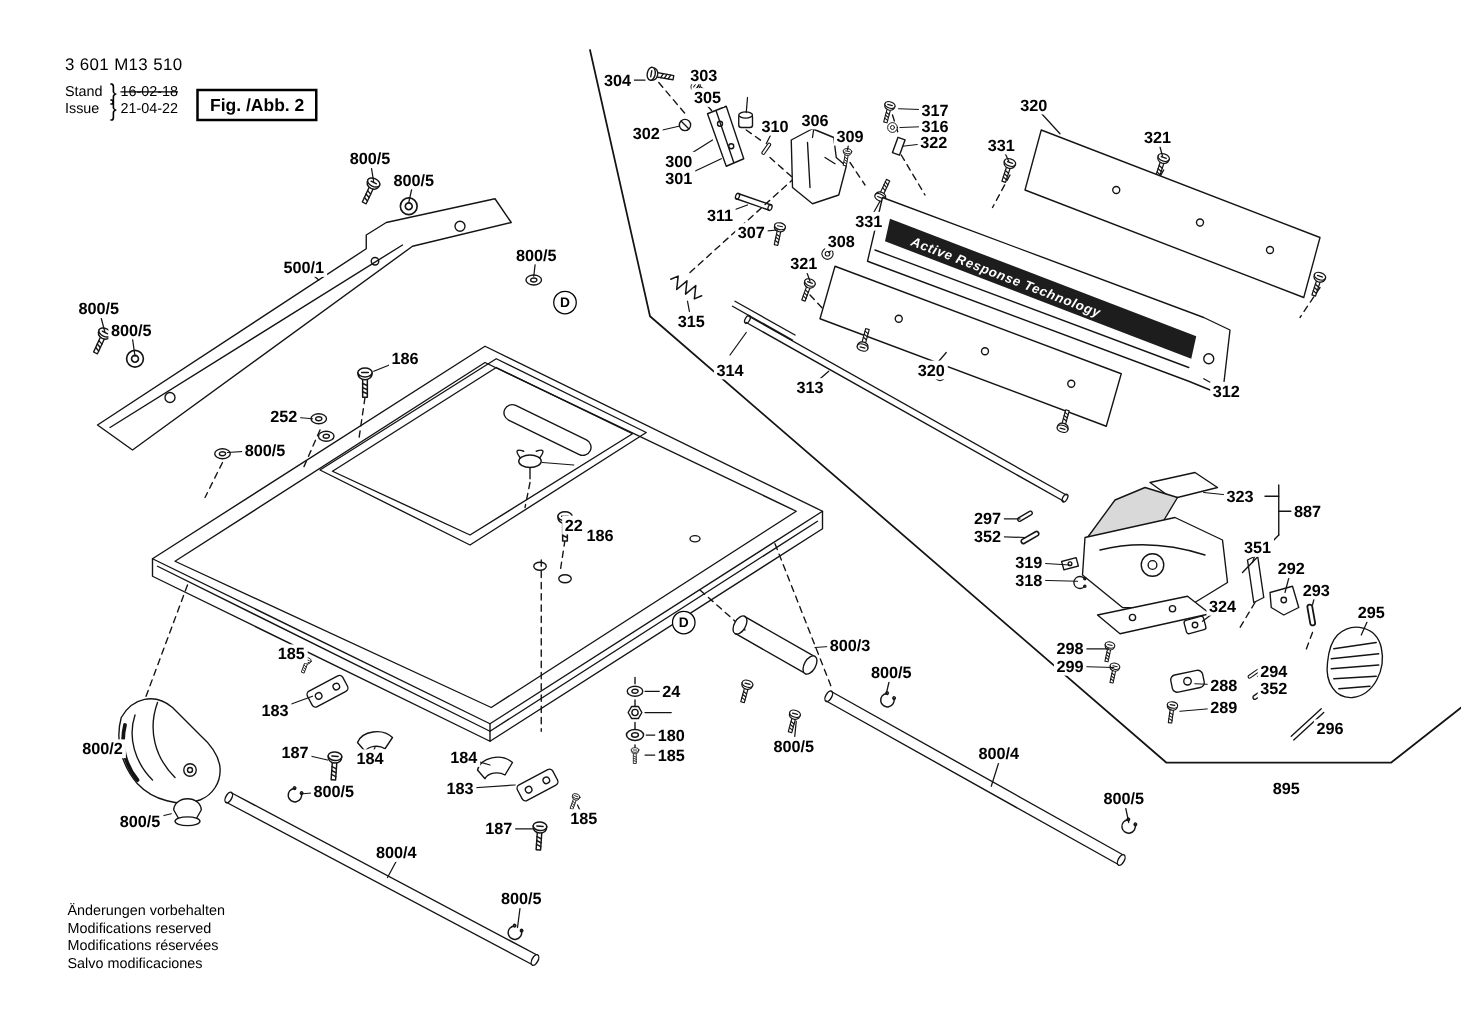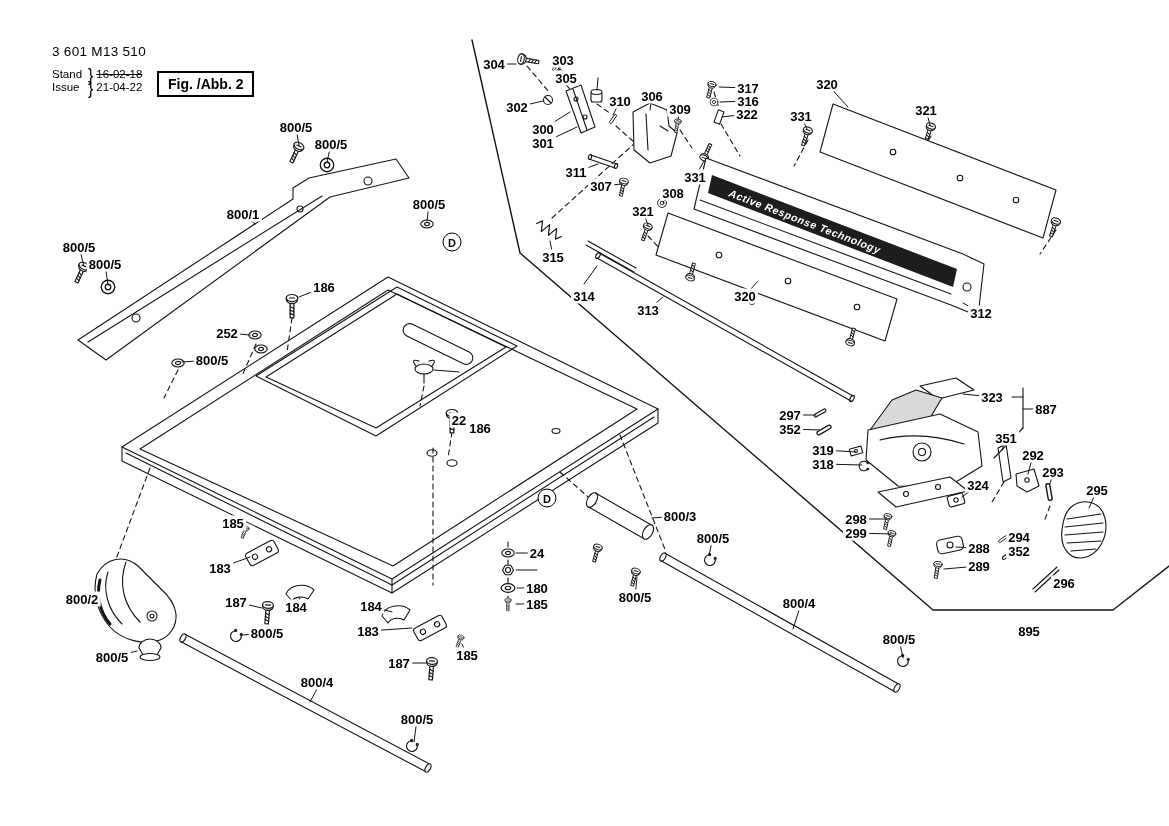--- a/index.html
+++ b/index.html
@@ -451,21 +451,21 @@
       <div class="part-label" style="left: 673px; top: 193px;">308</div>
       <div class="part-label" style="left: 695px; top: 177px;">331</div>
       <div class="part-label" style="left: 643px; top: 211px;">321</div>
       <div class="part-label" style="left: 553px; top: 257px;">315</div>
       <div class="part-label" style="left: 584px; top: 296px;">314</div>
       <div class="part-label" style="left: 648px; top: 310px;">313</div>
       <div class="part-label" style="left: 745px; top: 296px;">320</div>
       <div class="part-label" style="left: 981px; top: 313px;">312</div>
       <div class="part-label" style="left: 296px; top: 127px;">800/5</div>
       <div class="part-label" style="left: 331px; top: 144px;">800/5</div>
-      <div class="part-label" style="left: 243px; top: 214px;">800/1</div>
+      <div class="part-label" style="left: 243px; top: 214px;">500/1</div>
       <div class="part-label" style="left: 429px; top: 204px;">800/5</div>
       <div class="part-label" style="left: 79px; top: 247px;">800/5</div>
       <div class="part-label" style="left: 105px; top: 264px;">800/5</div>
       <div class="part-label" style="left: 324px; top: 287px;">186</div>
       <div class="part-label" style="left: 227px; top: 333px;">252</div>
       <div class="part-label" style="left: 212px; top: 360px;">800/5</div>
       <div class="part-label" style="left: 459px; top: 372px; margin-top: 48px;">22</div>
       <div class="part-label" style="left: 480px; top: 428px;">186</div>
       <div class="part-label" style="left: 790px; top: 415px;">297</div>
       <div class="part-label" style="left: 790px; top: 429px;">352</div>
@@ -505,14 +505,20 @@
       <div class="part-label" style="left: 635px; top: 597px;">800/5</div>
       <div class="part-label" style="left: 799px; top: 603px;">800/4</div>
       <div class="part-label" style="left: 899px; top: 639px;">800/5</div>
       <div class="part-label" style="left: 1029px; top: 631px;">895</div>
       <div class="part-label" style="left: 317px; top: 682px;">800/4</div>
       <div class="part-label" style="left: 417px; top: 719px;">800/5</div>
       <div class="marker" style="left: 452px; top: 242px;">D</div>
       <div class="marker" style="left: 547px; top: 498px;">D</div>
     </div>
 
+  <div class="footer">
+      <div>Änderungen vorbehalten</div>
+      <div>Modifications reserved</div>
+      <div>Modifications réservées</div>
+      <div>Salvo modificaciones</div>
+    </div>
 
 </div>
 
 </body></html>

